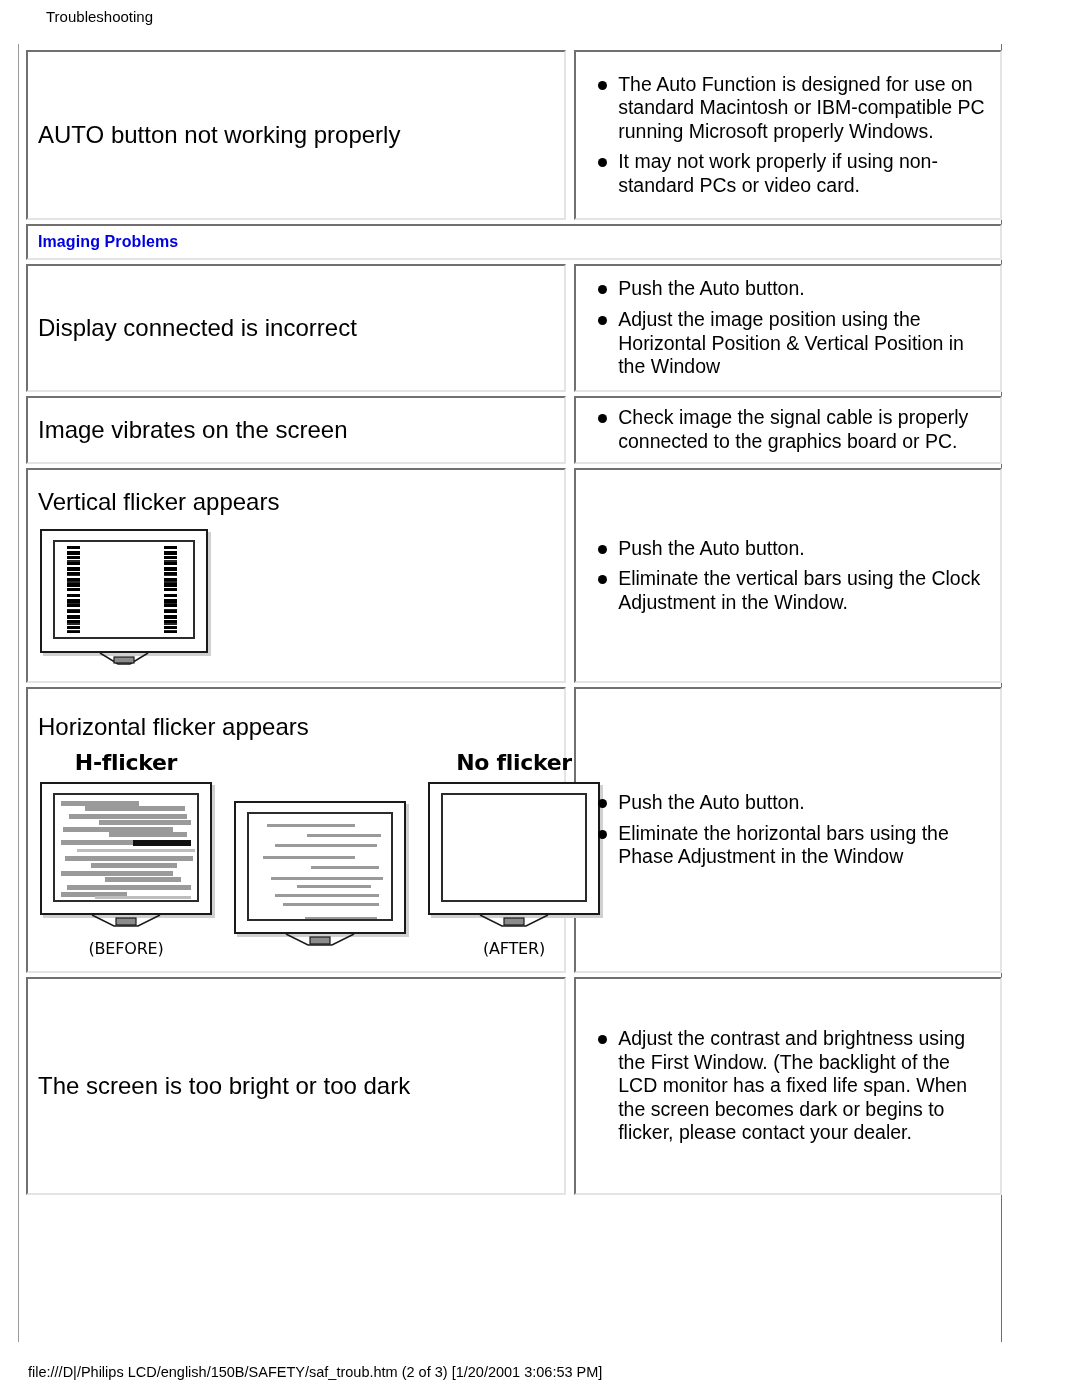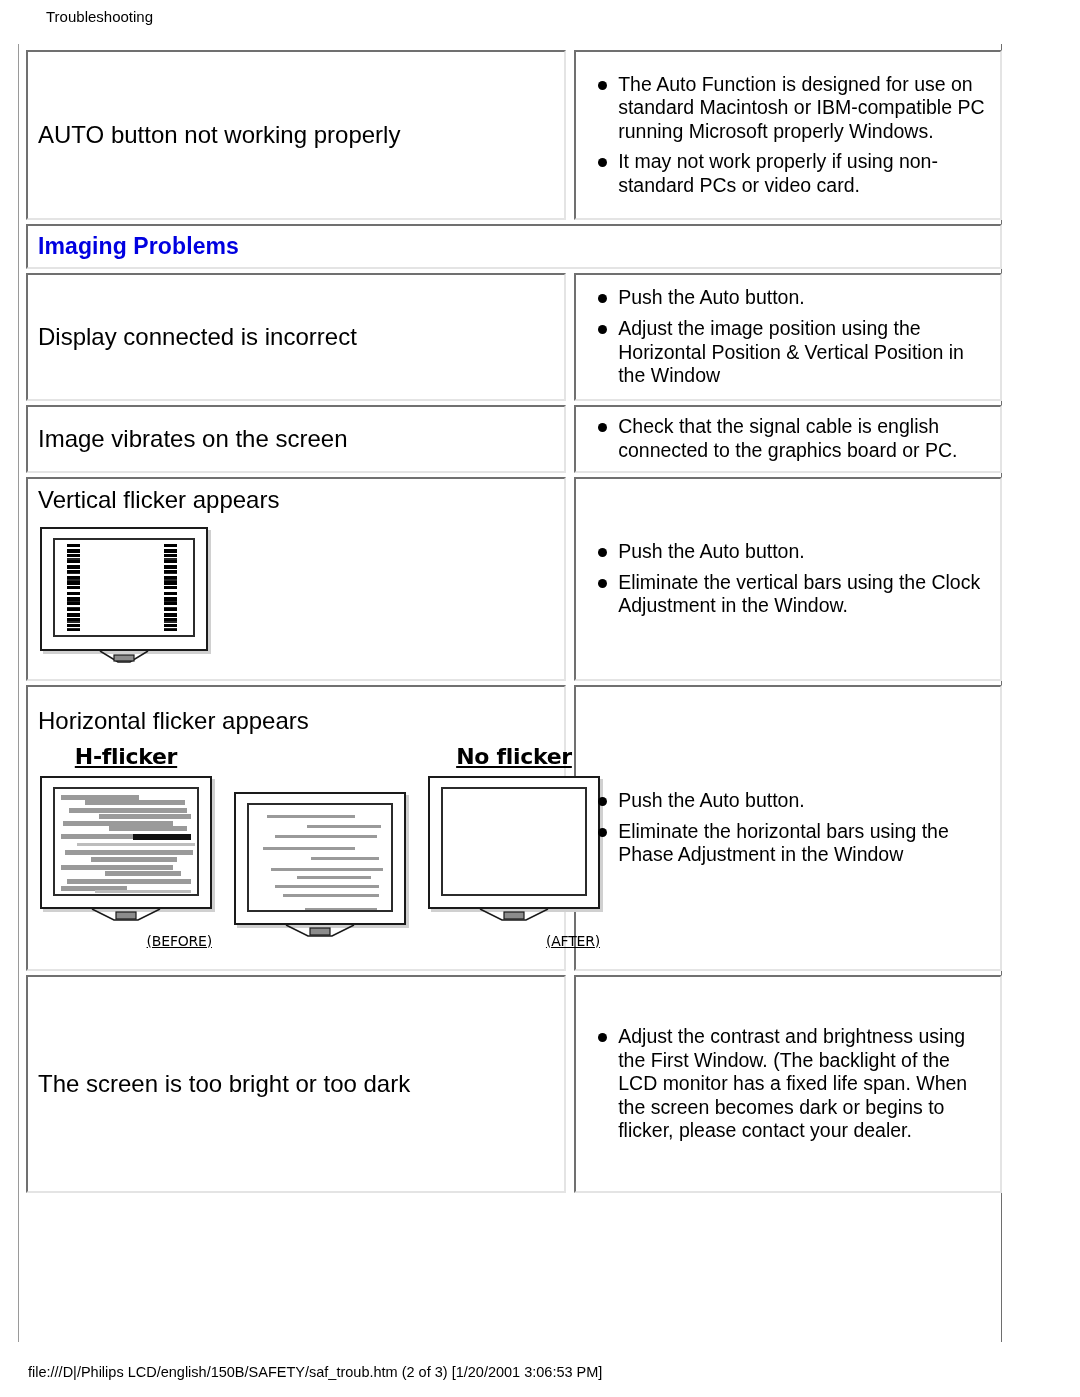--- a/index.html
+++ b/index.html
@@ -53,24 +53,24 @@
   .col-right { width:412px; }
 
   td.spacer-col { border:none !important; background:transparent !important; }
 
   .prob-text {
     font-size:24px;
     line-height:1.25;
     padding:10px 0 10px 10px;
     color:#000;
   }
-  .prob-text.small-top { padding-top:6px; padding-bottom:4px; }
+  .prob-text.small-top { padding-top:17px; padding-bottom:4px; }
 
   .sect-title {
-    font-size:23px;
+    font-size:16px;
     font-weight:bold;
     color:#0000e0;
     padding:7px 0 7px 10px;
     letter-spacing:0.1px;
   }
 
   ul.sol {
     list-style:none;
     margin:0;
     padding:8px 10px 8px 42px;
@@ -132,32 +132,31 @@
   .vbar::after {
     content:"";
     position:absolute; inset:0;
     background:
       repeating-linear-gradient(to bottom,
         rgba(0,0,0,.85) 0 2px, rgba(255,255,255,0) 2px 7px);
     mix-blend-mode:multiply;
   }
 
   
-  .h-illus { padding:4px 1px 8px 12px;text-decoration:underline; }
+  .h-illus { padding:4px 1px 8px 12px; }
   .h-row { display:flex; align-items:flex-end; gap:22px; }
   .h-item { text-align:center; }
   .h-cap-top {
     font-size:22px; font-weight:bold; letter-spacing:-0.3px;
     margin-bottom:7px; font-family:"DejaVu Sans", sans-serif;
   }
   .h-cap-top.blank { visibility:hidden; }
   .h-cap-bot {
-    font-size:14px; margin-top:6px; letter-spacing:-0.2px;
+    font-size:16px; margin-top:6px; letter-spacing:-0.2px;
     font-family:"DejaVu Sans", sans-serif;
-    text-align:right;
   }
   .h-cap-bot.blank { visibility:hidden; }
 
   .hmon .bezel { width:172px; height:133px; }
   .hmon .screen { left:11px; top:9px; right:11px; bottom:11px; }
 
   .lines { position:absolute; inset:0; }
   .lines i {
     position:absolute; display:block; height:5px; background:#9a9a9a;
   }
@@ -217,21 +216,21 @@
     </td>
   </tr>
 
   <tr>
     <td class="col-left" style="height:68px">
       <div class="prob-text">Image vibrates on the screen</div>
     </td>
     <td class="col-gap spacer-col"></td>
     <td class="col-right">
       <ul class="sol">
-        <li>Check that the signal cable is english connected to the graphics board or PC.</li>
+        <li>Check image the signal cable is properly connected to the graphics board or PC.</li>
       </ul>
     </td>
   </tr>
 
   <tr>
     <td class="col-left" style="height:196px">
       <div class="prob-text small-top">Vertical flicker appears</div>
       <div class="v-illus">
         <div class="mon vmon">
           <div class="bezel">

